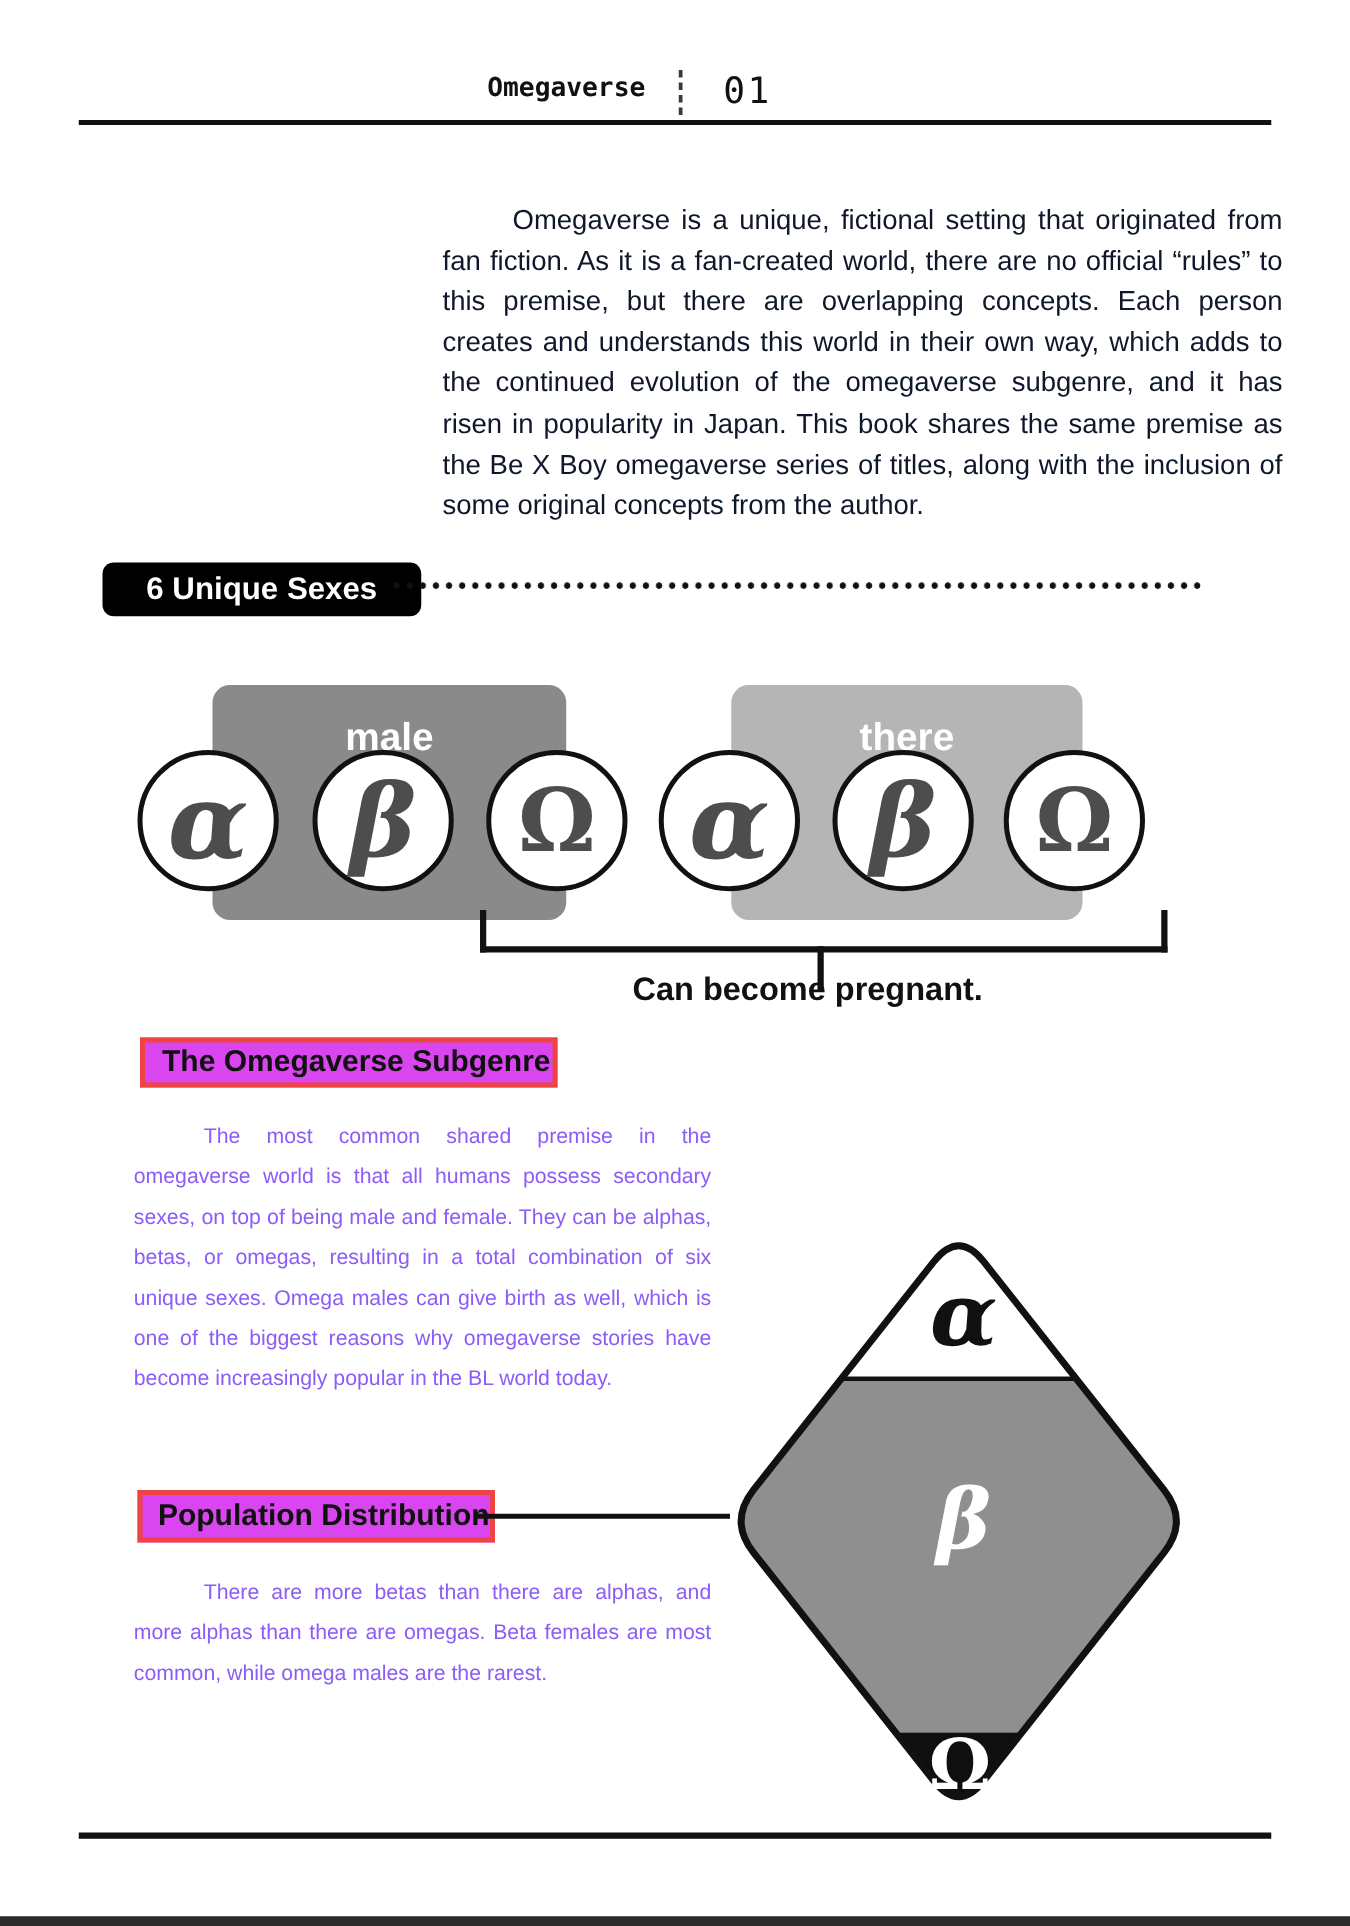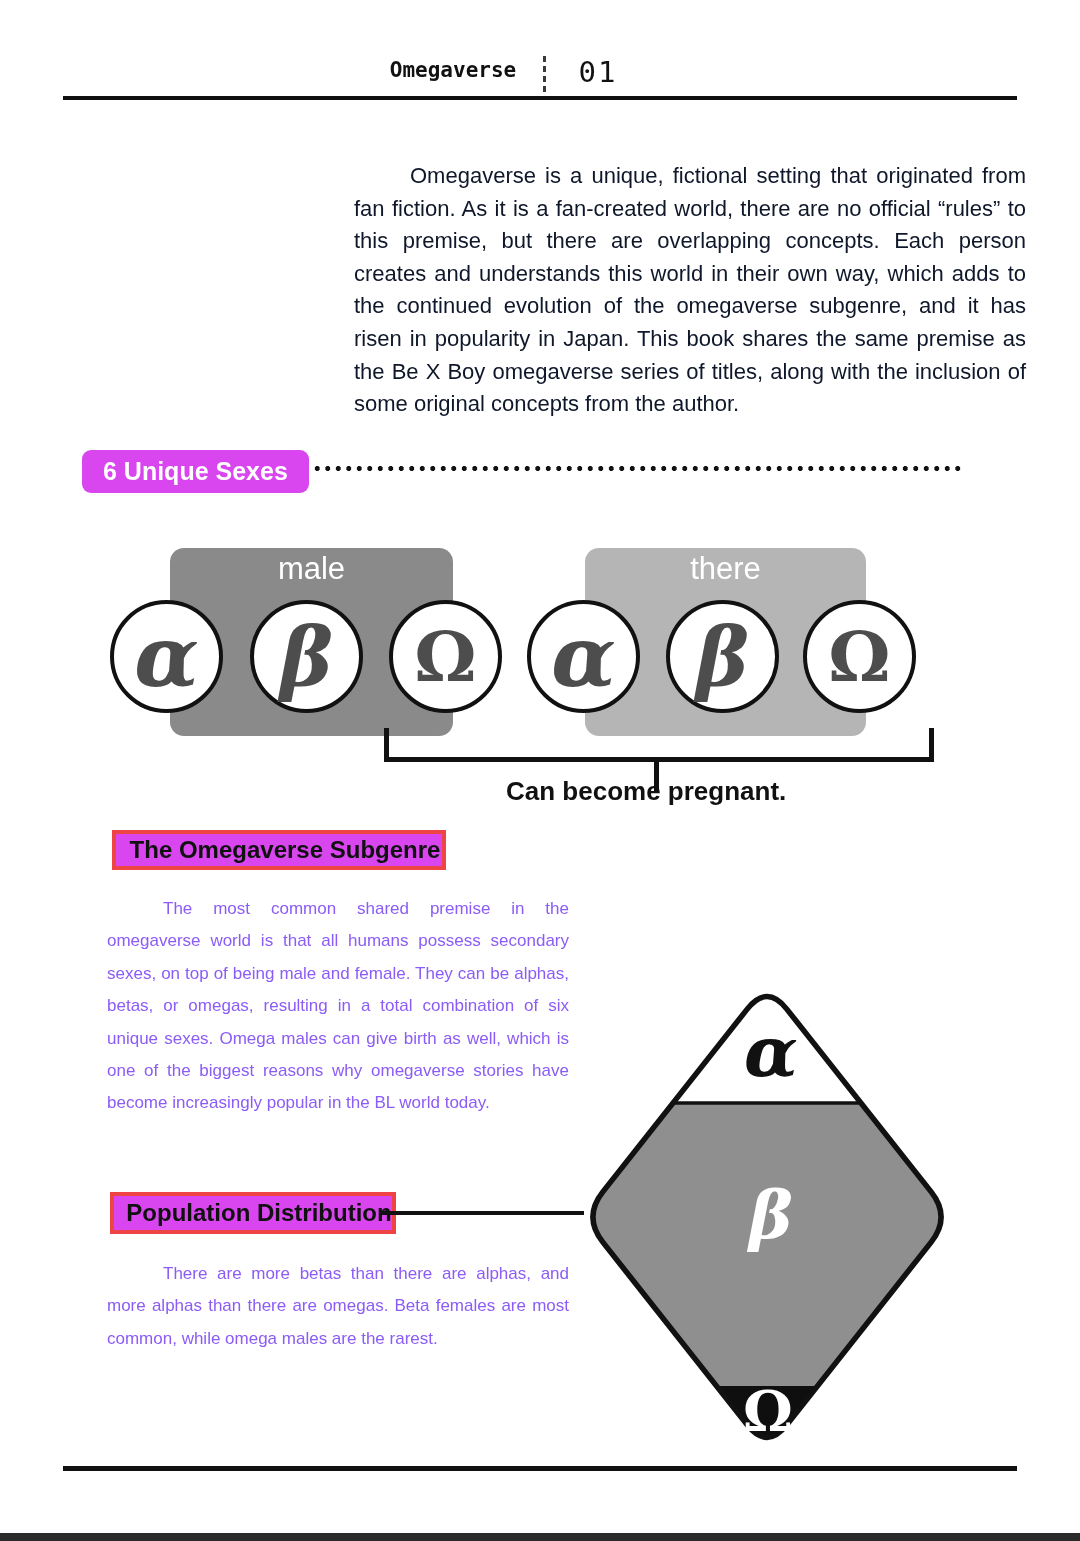--- a/index.html
+++ b/index.html
@@ -19,33 +19,33 @@
   .whatis{position:absolute;left:85px;top:138px;width:186px;height:186px;
           border:4px dashed #1f1f1f;display:flex;align-items:center;justify-content:center;}
   .whatis-text{font-weight:bold;font-size:31px;line-height:45px;text-align:center;color:#2a2a2a;}
 
   
   .intro{position:absolute;left:310px;top:138px;width:672px;
          font-size:22px;line-height:32.6px;text-align:justify;color:#0f172a;margin-left:44px;}
   .indent{text-indent:56px;}
 
   
-  .badge{position:absolute;left:82px;top:450px;height:43px;padding:0 21px;background:#d946ef;
+  .badge{position:absolute;left:82px;top:450px;height:43px;padding:0 35px;background:#000000;
          border-radius:9px;display:inline-flex;align-items:center;justify-content:center;
          color:#fff;font-weight:bold;font-size:25px;}
   .dotted{position:absolute;left:312px;top:465px;width:650px;height:7px;
           background-image:radial-gradient(circle,#111 2.3px,transparent 2.8px);
           background-size:10.5px 7px;background-repeat:repeat-x;}
 
   
   .sexgroup{position:absolute;top:548px;height:188px;border-radius:14px;}
   .sexgroup.male{left:170px;width:283px;}
   .sexgroup.female{left:585px;width:281px;}
-  .sexgroup-label{position:absolute;top:3px;left:0;width:100%;text-align:center;
-                  color:#fff;font-size:31px;}
+  .sexgroup-label{position:absolute;top:24px;left:0;width:100%;text-align:center;
+                  color:#fff;font-size:31px;font-weight:bold;}
   .sexcircle{position:absolute;top:600px;width:105px;height:105px;background:#fff;
              border:4.5px solid #111;border-radius:50%;
              display:flex;align-items:center;justify-content:center;}
   .greek{font-family:"DejaVu Serif",serif;font-weight:bold;color:#4d4d4d;line-height:0;}
   .greek.it{font-style:italic;}
   .g-alpha{font-size:84px;} .g-beta{font-size:80px;} .g-omega{font-size:70px;}
   .c1{left:110px;} .c2{left:250px;} .c3{left:389px;} .c4{left:527px;} .c5{left:666px;} .c6{left:803px;}
 
   
   .bar{position:absolute;background:#111;}

